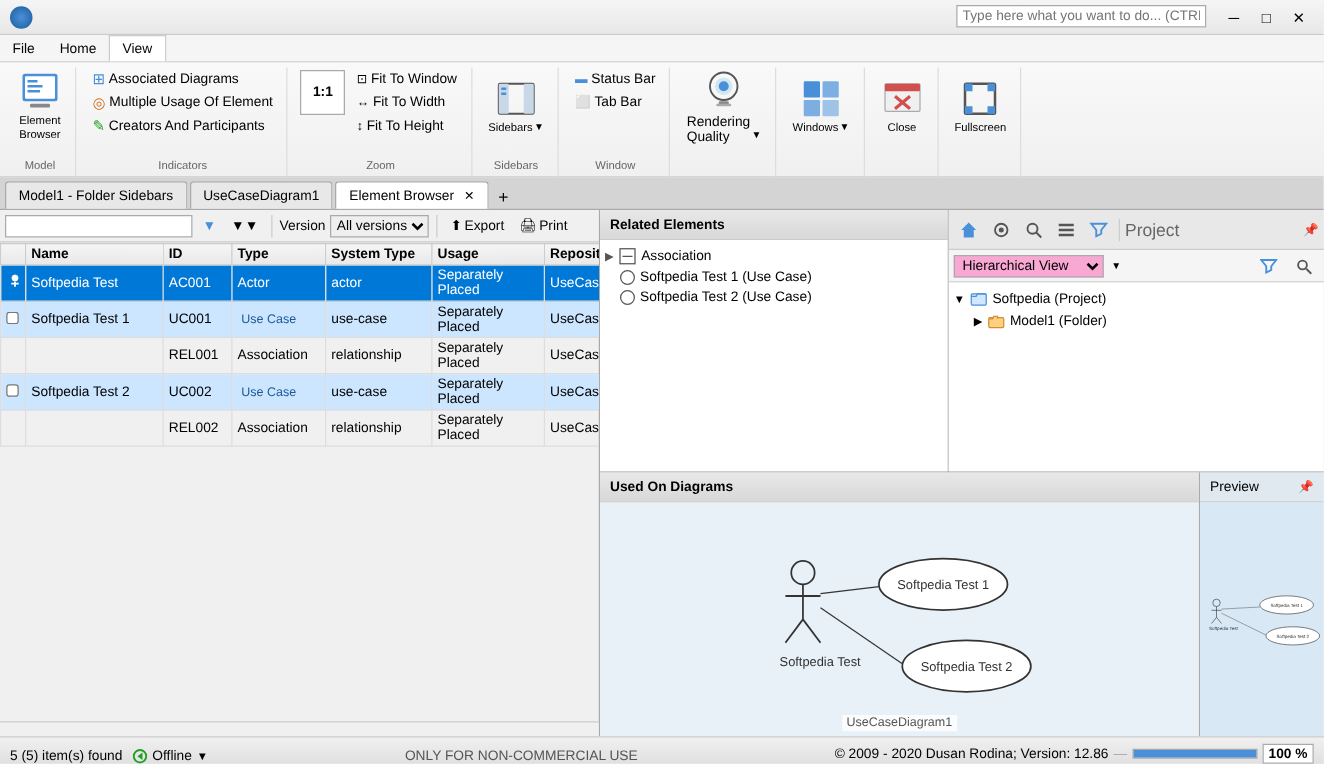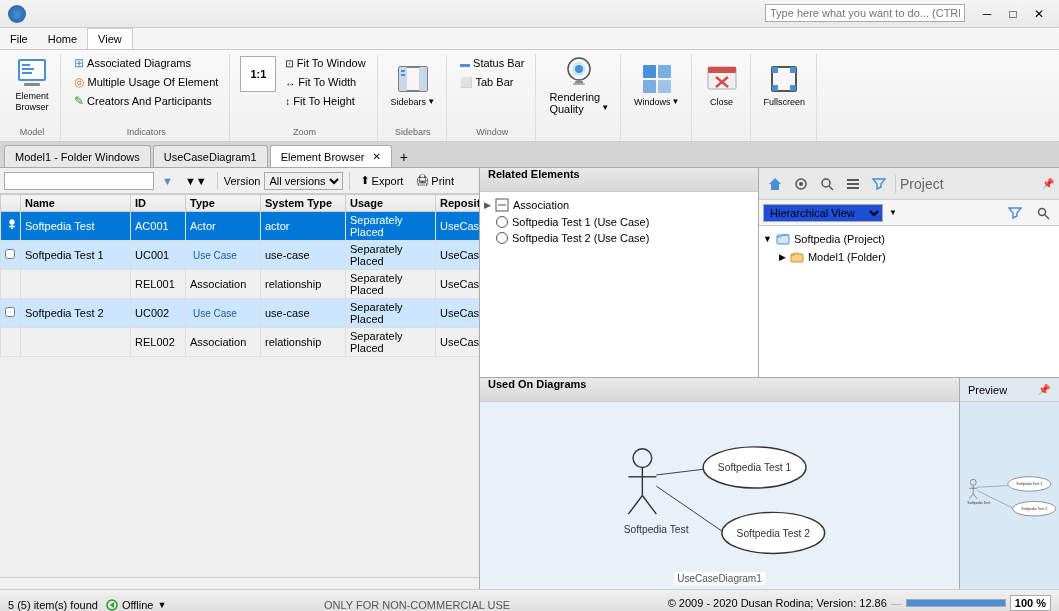--- a/index.html
+++ b/index.html
@@ -190,21 +190,21 @@
       border-right: 1px solid #aaa;
       border-bottom: 1px solid #aaa;
       display: flex;
       flex-direction: column;
     }
     .panel-header {
       height: 24px;
       background: linear-gradient(to bottom, #e8e8e8, #d8d8d8);
       border-bottom: 1px solid #ccc;
       display: flex;
-      align-items: flex-start;
+      align-items: center;
       padding: 0 8px;
       font-weight: bold;
     }
     .panel-content { flex: 1; padding: 4px; overflow: auto; background: white; }
 
     
     .tree-item { display: flex; align-items: center; gap: 4px; padding: 2px 0; cursor: pointer; }
     .tree-indent { padding-left: 12px; }
     .circle-icon { width: 12px; height: 12px; border: 1px solid #555; border-radius: 50%; display: inline-block; }
 
@@ -221,21 +221,21 @@
       border-bottom: 1px solid #ccc;
       display: flex;
       align-items: center;
       gap: 4px;
       padding: 0 4px;
     }
     .hier-content { flex: 1; background: white; overflow: auto; padding: 4px; }
     .hier-select {
       height: 18px;
       border: 1px solid #aaa;
-      background: #1d4ed8;
+      background: #f9a8d4;
       padding: 0 2px;
       width: 120px;
     }
     .used-on-diagrams {
       width: 480px;
       border-right: 1px solid #aaa;
       display: flex;
       flex-direction: column;
     }
     .diagram-preview {
@@ -521,21 +521,21 @@
           </svg>
         </div>
         <span class="label">Fullscreen</span>
       </div>
     </div>
   </div>
 </div>
 
 <div class="tabs-bar">
   <div class="tab">
-    <span>Model1 - Folder Windows</span>
+    <span>Model1 - Folder Sidebars</span>
   </div>
   <div class="tab">
     <span>UseCaseDiagram1</span>
   </div>
   <div class="tab active">
     <span>Element Browser</span>
     <span style="font-size:10px; margin-left:4px; cursor:pointer;">✕</span>
   </div>
   <button class="tab-add">+</button>
 </div>

